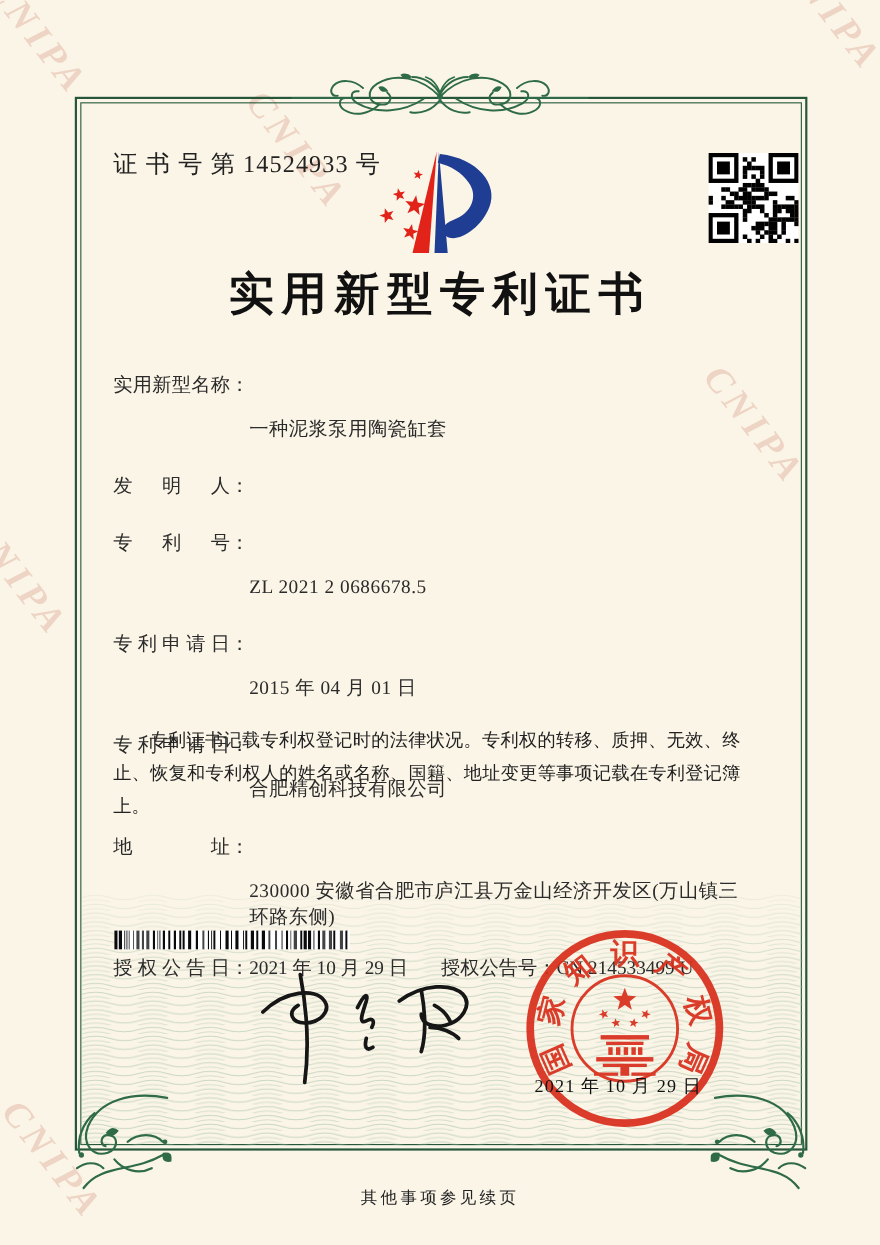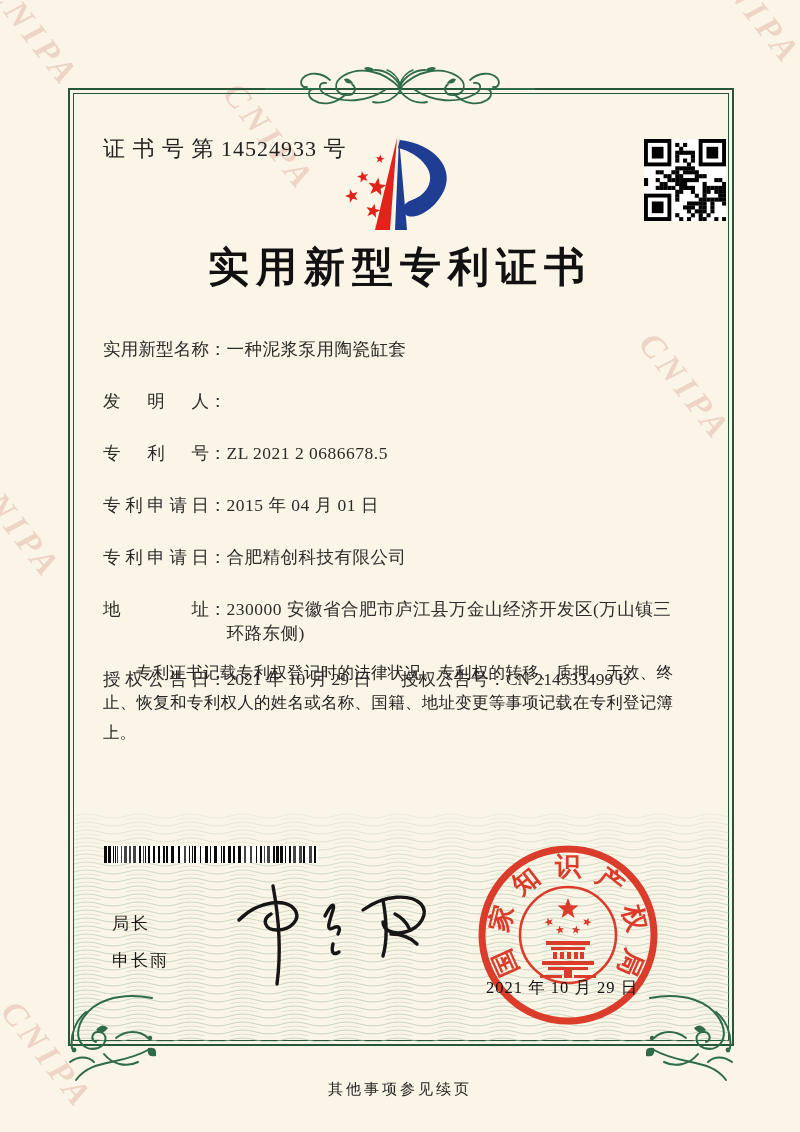--- a/index.html
+++ b/index.html
@@ -26,21 +26,21 @@
   .cert-no { position:absolute; left:103px; top:134px; font-size:22px; letter-spacing:1px; color:#222;text-align:right; }
   .logo { position:absolute; left:333px; top:126px; }
   .qr { position:absolute; left:644px; top:139px; }
   .title { position:absolute; left:0; top:240px; width:100%; text-align:center;
            font-size:41px; font-weight:bold; letter-spacing:7px; color:#111; }
 
   .fields { position:absolute; left:103px; top:337px; width:570px; font-size:17.5px; }
   .frow { display:flex; margin-bottom:28px; line-height:24px; }
   .flabel { width:106px; flex:none; text-align:justify; text-align-last:justify; }
   .fcolon { flex:none; }
-  .fval { flex:1; min-width:0; letter-spacing:.5px; }
+  .fval { flex:1; min-width:0; letter-spacing:.5px;margin-top:40px; }
   .grant-row { display:flex; }
   .grant2 { margin-left:30px; display:flex; }
 
   .paras { position:absolute; left:103px; top:658px; width:570px; font-size:16.5px;
            line-height:1.82; text-align:justify; color:#222; }
   .paras p { text-indent:2em; }
 
   .barcode { position:absolute; left:104px; top:846px; width:214px; height:17px; background:#fff;
              display:flex; align-items:stretch; }
   .barcode span { display:block; height:100%; }
@@ -437,24 +437,20 @@
         <span style="width:3px;background:#444"></span>
         <span style="width:1px;background:#fff"></span>
         <span style="width:2px;background:#0a0a0a"></span>
         <span style="width:4px;background:#fff"></span>
         <span style="width:3px;background:#444"></span>
         <span style="width:2px;background:#fff"></span>
         <span style="width:2px;background:#0a0a0a"></span>
         <span style="width:2px;background:#fff"></span>
       </div>
 
-    <div class="signer">
-      <div>局长</div>
-      <div>申长雨</div>
-    </div>
 
     <svg class="signature" width="205" height="118" viewBox="0 0 205 118">
       <g stroke="#161616" stroke-width="3.4" fill="none" stroke-linecap="round" stroke-linejoin="round">
         <path d="M14,50 C34,30 62,28 70,40 C76,49 66,60 52,60 C40,60 36,50 46,44"></path>
         <path d="M48,16 C54,48 56,84 52,114"></path>
         <path d="M100,46 C106,34 110,32 108,40 C105,50 100,62 108,58 C114,55 116,58 113,64"></path>
         <path d="M108,74 C106,82 108,86 114,82"></path>
         <path d="M138,40 C160,24 186,24 196,34 C204,43 196,58 180,62 C168,65 158,60 158,52"></path>
         <path d="M158,30 C162,52 162,72 158,86"></path>
         <path d="M170,44 C176,47 181,52 184,58"></path>

